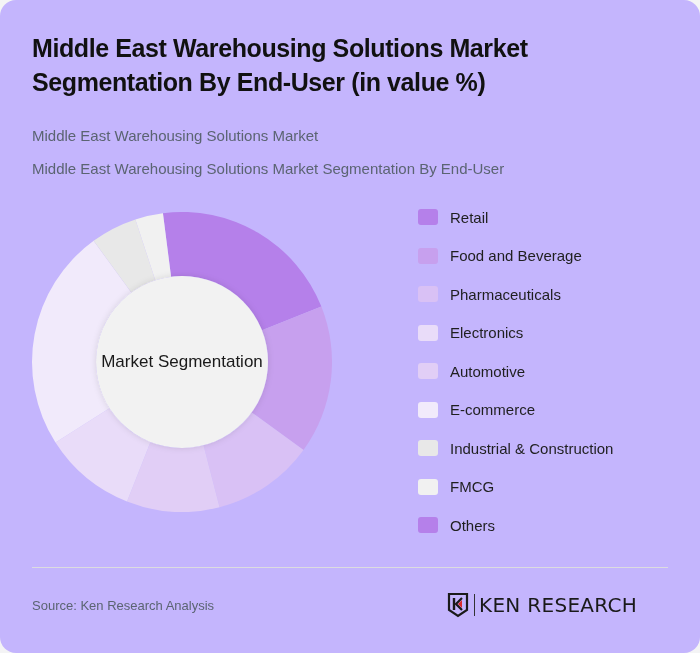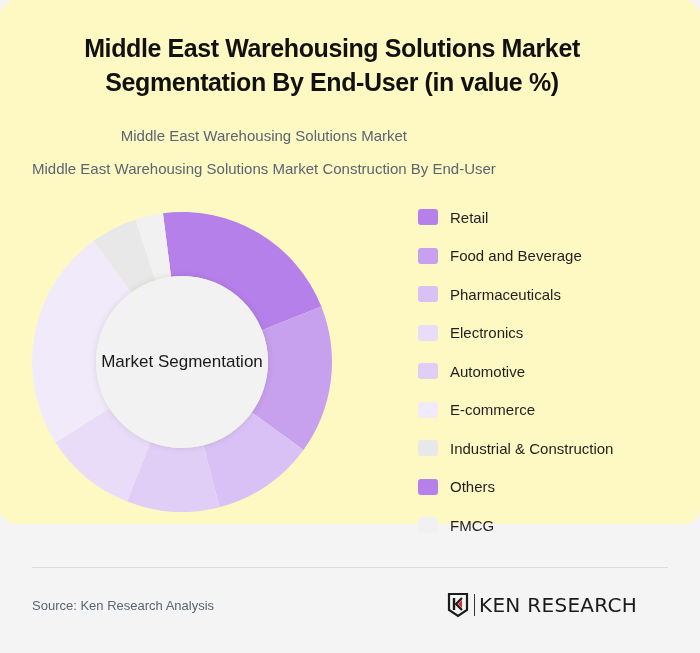--- a/index.html
+++ b/index.html
@@ -1,20 +1,20 @@
 <!DOCTYPE html>
 <html><head>
   <meta charset="utf-8">
   <style>
     * { box-sizing: border-box; margin: 0; padding: 0; }
     html, body { width: 700px; height: 653px; background: #f4f4f5; overflow: hidden; }
     body { font-family: "Liberation Sans", "DejaVu Sans", sans-serif; }
     .card {
-      position: absolute; left: 0; top: 0; width: 700px; height: 524px;
-      background: #fef9c3; border-radius: 16px; text-align: center;
+      position: absolute; left: 0; top: 0; width: 700px; height: 653px;
+      background: #c4b5fd; border-radius: 16px;
     }
     .title {
       position: absolute; left: 32px; top: 31px; width: 600px;
       font-size: 25px; font-weight: bold; line-height: 34px; color: #111111;
       letter-spacing: -0.4px;
     }
     .subtitle {
       position: absolute; left: 32px; top: 113px;
       font-size: 15px; line-height: 21px; color: #5b6472;
     }
@@ -40,21 +40,21 @@
     }
     .logo-sep { width: 1px; height: 22px; background: #333; margin-left: 5px; }
   </style>
 </head>
 <body>
 
 <div class="card">
   <div class="title">Middle East Warehousing Solutions Market Segmentation By End-User (in value %)</div>
   <div class="subtitle">
     <div>Middle East Warehousing Solutions Market</div>
-    <div>Middle East Warehousing Solutions Market Construction By End-User</div>
+    <div>Middle East Warehousing Solutions Market Segmentation By End-User</div>
   </div>
 
   <svg class="chart-area" id="donut" width="300" height="300" viewBox="0 0 300 300">
     <defs>
       <filter id="innerShadow" x="-20%" y="-20%" width="140%" height="140%">
         <feDropShadow dx="0" dy="0" stdDeviation="3" flood-color="#000" flood-opacity="0.12"></feDropShadow>
       </filter>
     </defs>
     <g id="slices">
         <path d="M130.94030870979742,1.2158336114955546 A150,150 0 0 1 289.3698857301084,94.53798640892559 L229.90540115192883,118.20177887445067 A86,86 0 0 0 139.07244366028385,64.69707793725745 Z" fill="#b580ea"></path>
@@ -93,26 +93,26 @@
       </div>
       <div class="legend-item">
         <span class="swatch" style="background: rgb(241, 234, 251);"></span>
         <span class="legend-label">E-commerce</span>
       </div>
       <div class="legend-item">
         <span class="swatch" style="background: rgb(232, 232, 232);"></span>
         <span class="legend-label">Industrial &amp; Construction</span>
       </div>
       <div class="legend-item">
+        <span class="swatch" style="background: rgb(241, 241, 241);"></span>
+        <span class="legend-label">FMCG</span>
+      </div>
+      <div class="legend-item">
         <span class="swatch" style="background: rgb(181, 128, 234);"></span>
         <span class="legend-label">Others</span>
-      </div>
-      <div class="legend-item">
-        <span class="swatch" style="background: rgb(241, 241, 241);"></span>
-        <span class="legend-label">FMCG</span>
       </div>
     </div>
 
   <div class="divider"></div>
   <div class="source">Source: Ken Research Analysis</div>
   <div class="logo">
     <svg width="22" height="26" viewBox="0 0 22 26">
       <path d="M2 2 H20 V18 L11 24 L2 18 Z" fill="none" stroke="#1a1a1a" stroke-width="2.2"></path>
       <path d="M7 6 V18" stroke="#1a1a1a" stroke-width="2.4"></path>
       <path d="M15 6 L9 12 L15 18" fill="none" stroke="#1a1a1a" stroke-width="2.2"></path>

